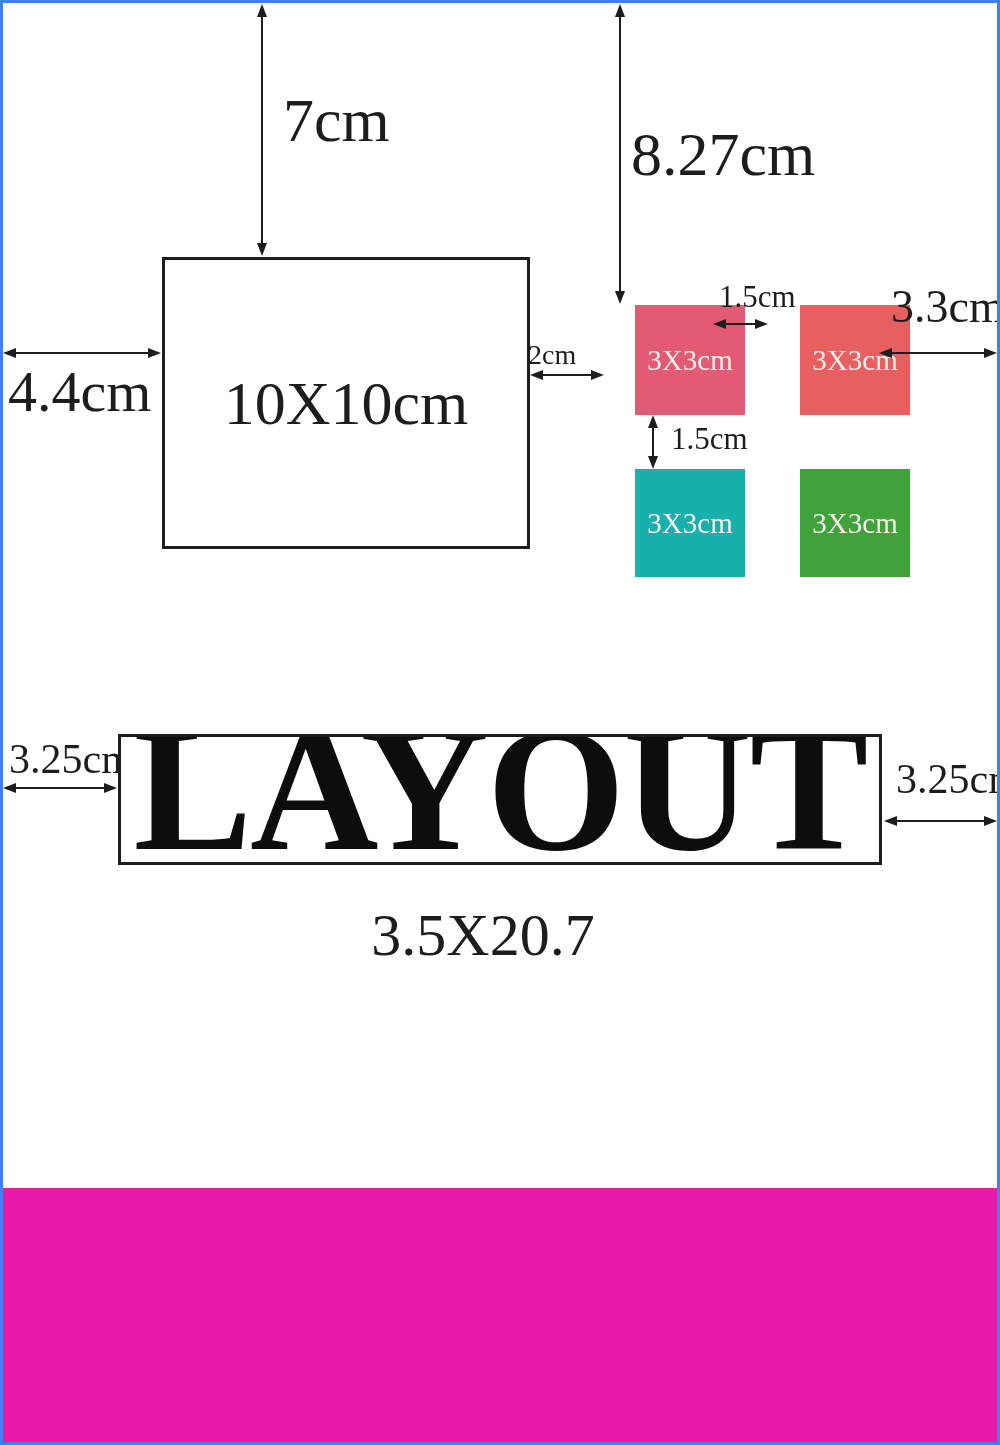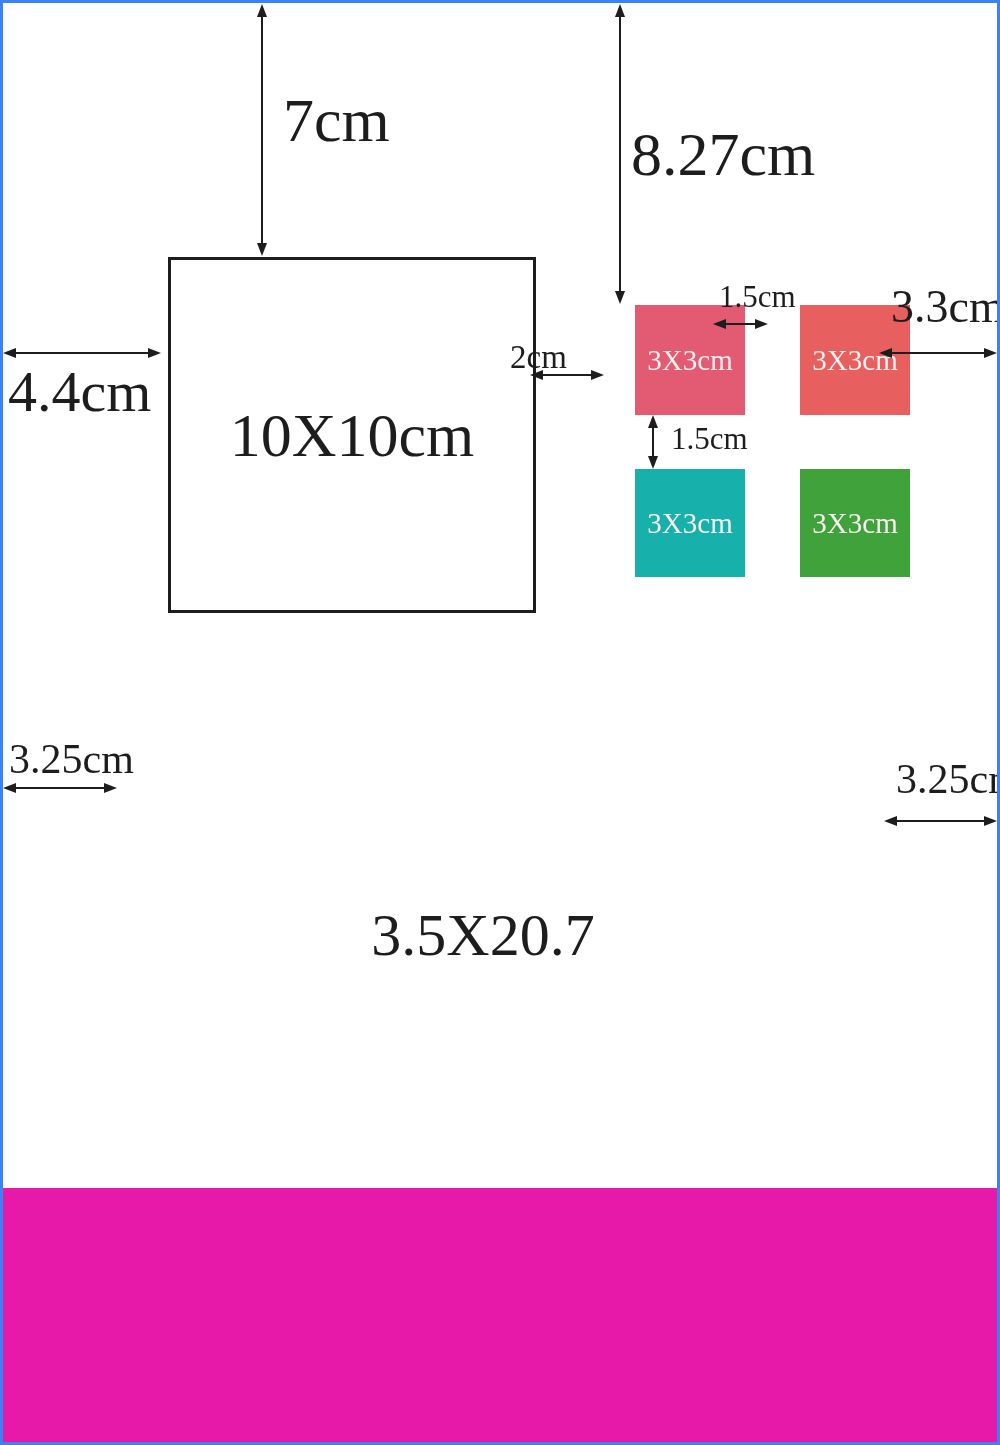--- a/index.html
+++ b/index.html
@@ -83,30 +83,30 @@
   </div>
   <div class="dim-label" style="left:628px;top:120px;font-size:62px">8.27cm</div>
 
   <div class="h-arrow" style="left:0;top:350px;width:158px">
     <span class="head-l"></span>
     <span class="shaft"></span>
     <span class="head-r"></span>
   </div>
   <div class="dim-label" style="left:5px;top:360px;font-size:58px">4.4cm</div>
 
-  <div class="outline-box" style="left:165px;top:254px;width:368px;height:356px">
+  <div class="outline-box" style="left:159px;top:254px;width:368px;height:292px">
     <span class="dim-label" style="position:static;font-size:62px">10X10cm</span>
   </div>
 
   <div class="h-arrow" style="left:527px;top:372px;width:74px">
     <span class="head-l"></span>
     <span class="shaft"></span>
     <span class="head-r"></span>
   </div>
-  <div class="dim-label" style="left:507px;top:338px;font-size:33px">2cm</div>
+  <div class="dim-label" style="left:525px;top:338px;font-size:28px">2cm</div>
 
   <div class="color-square" style="left: 600px; top: 302px; width: 110px; height: 110px; background-color: rgb(226, 91, 114);" title="3X3cm">
     <span>3X3cm</span>
   </div>
   <div class="color-square" style="left: 765px; top: 302px; width: 110px; height: 110px; background-color: rgb(232, 95, 95);">
     <span>3X3cm</span>
   </div>
   <div class="color-square" style="left: 600px; top: 466px; width: 110px; height: 108px; background-color: rgb(23, 176, 171);">
     <span>3X3cm</span>
   </div>
@@ -135,20 +135,23 @@
   </div>
   <div class="dim-label" style="left:888px;top:281px;font-size:46px">3.3cm</div>
 
   <div class="h-arrow" style="left:0;top:785px;width:114px">
     <span class="head-l"></span>
     <span class="shaft"></span>
     <span class="head-r"></span>
   </div>
   <div class="dim-label" style="left:6px;top:735px;font-size:42px">3.25cm</div>
 
+  <div class="outline-box" id="layout-box">
+    <span id="layout-text" style="width:100%;text-align:center">LAYOUT</span>
+  </div>
   <div class="dim-label" style="left:330px;top:902px;width:300px;text-align:center;font-size:60px">3.5X20.7</div>
 
   <div class="h-arrow" style="left:881px;top:818px;width:113px">
     <span class="head-l"></span>
     <span class="shaft"></span>
     <span class="head-r"></span>
   </div>
   <div class="dim-label" style="left:893px;top:755px;font-size:42px">3.25cm</div>
 
   <div class="abs" id="bottom-bar" style="background-color: rgb(230, 25, 168);"></div>

